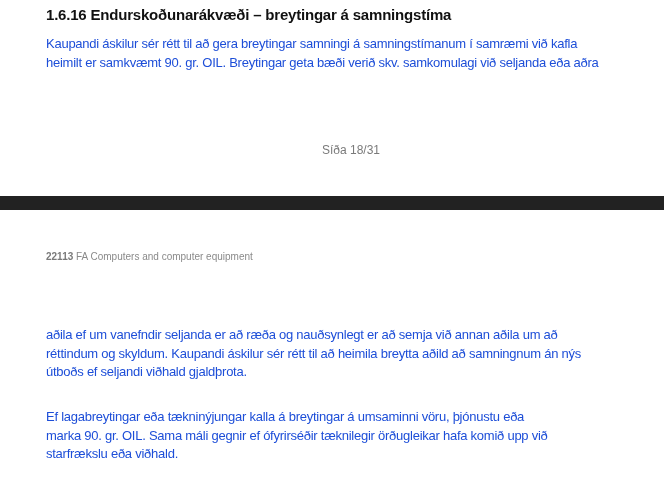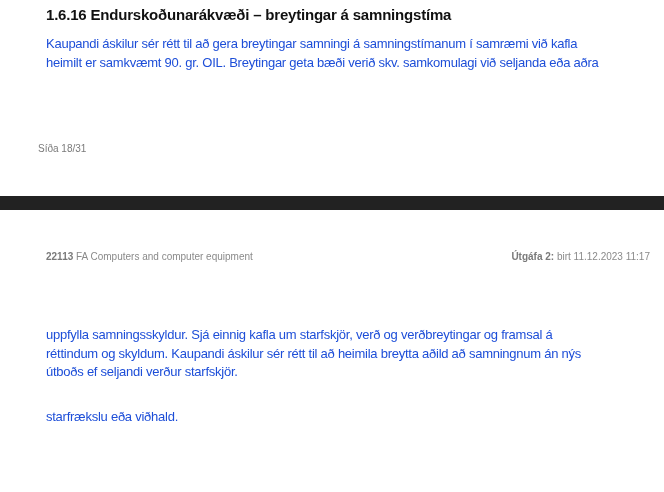--- a/index.html
+++ b/index.html
@@ -55,22 +55,22 @@
     .para .line {
       display: block;
       white-space: nowrap;
     }
     .p-top { top: 35px; }
     .page-number {
       position: absolute;
       left: 0;
       width: 664px;
       top: 143px;
-      text-align: left;
-      font-size: 10px;
+      text-align: center;
+      font-size: 12px;
       color: #7a7a7a;
       padding-left: 38px;
     }
     .header-left {
       position: absolute;
       left: 46px;
       top: 41px;
       font-size: 10px;
       color: #8a8a8a;
       white-space: nowrap;
@@ -99,24 +99,25 @@
     <span class="line">Kaupandi áskilur sér rétt til að gera breytingar samningi á samningstímanum í samræmi við kafla</span>
     <span class="line">heimilt er samkvæmt 90. gr. OIL. Breytingar geta bæði verið skv. samkomulagi við seljanda eða aðra</span>
   </div>
   <div class="page-number">Síða 18/31</div>
 </div>
 
 <div class="page-gap"></div>
 
 <div class="page page-bottom">
   <div class="header-left"><b>22113</b><span> FA Computers and computer equipment</span></div>
-  <div class="header-right"><b>Útgáfa 2:</b><span> birt 11.12.2023 11:17</span></div>
 
   <div class="para p-b1">
-    <span class="line">uppfylla samningsskyldur. Sjá einnig kafla um starfskjör, verð og verðbreytingar og framsal á</span>
+    <span class="line">aðila ef um vanefndir seljanda er að ræða og nauðsynlegt er að semja við annan aðila um að</span>
     <span class="line">réttindum og skyldum. Kaupandi áskilur sér rétt til að heimila breytta aðild að samningnum án nýs</span>
-    <span class="line">útboðs ef seljandi verður starfskjör.</span>
+    <span class="line">útboðs ef seljandi viðhald gjaldþrota.</span>
   </div>
 
   <div class="para p-b2">
+    <span class="line">Ef lagabreytingar eða tækninýjungar kalla á breytingar á umsaminni vöru, þjónustu eða</span>
+    <span class="line">marka 90. gr. OIL. Sama máli gegnir ef ófyrirséðir tæknilegir örðugleikar hafa komið upp við</span>
     <span class="line">starfrækslu eða viðhald.</span>
   </div>
 </div>
 
 </body></html>

